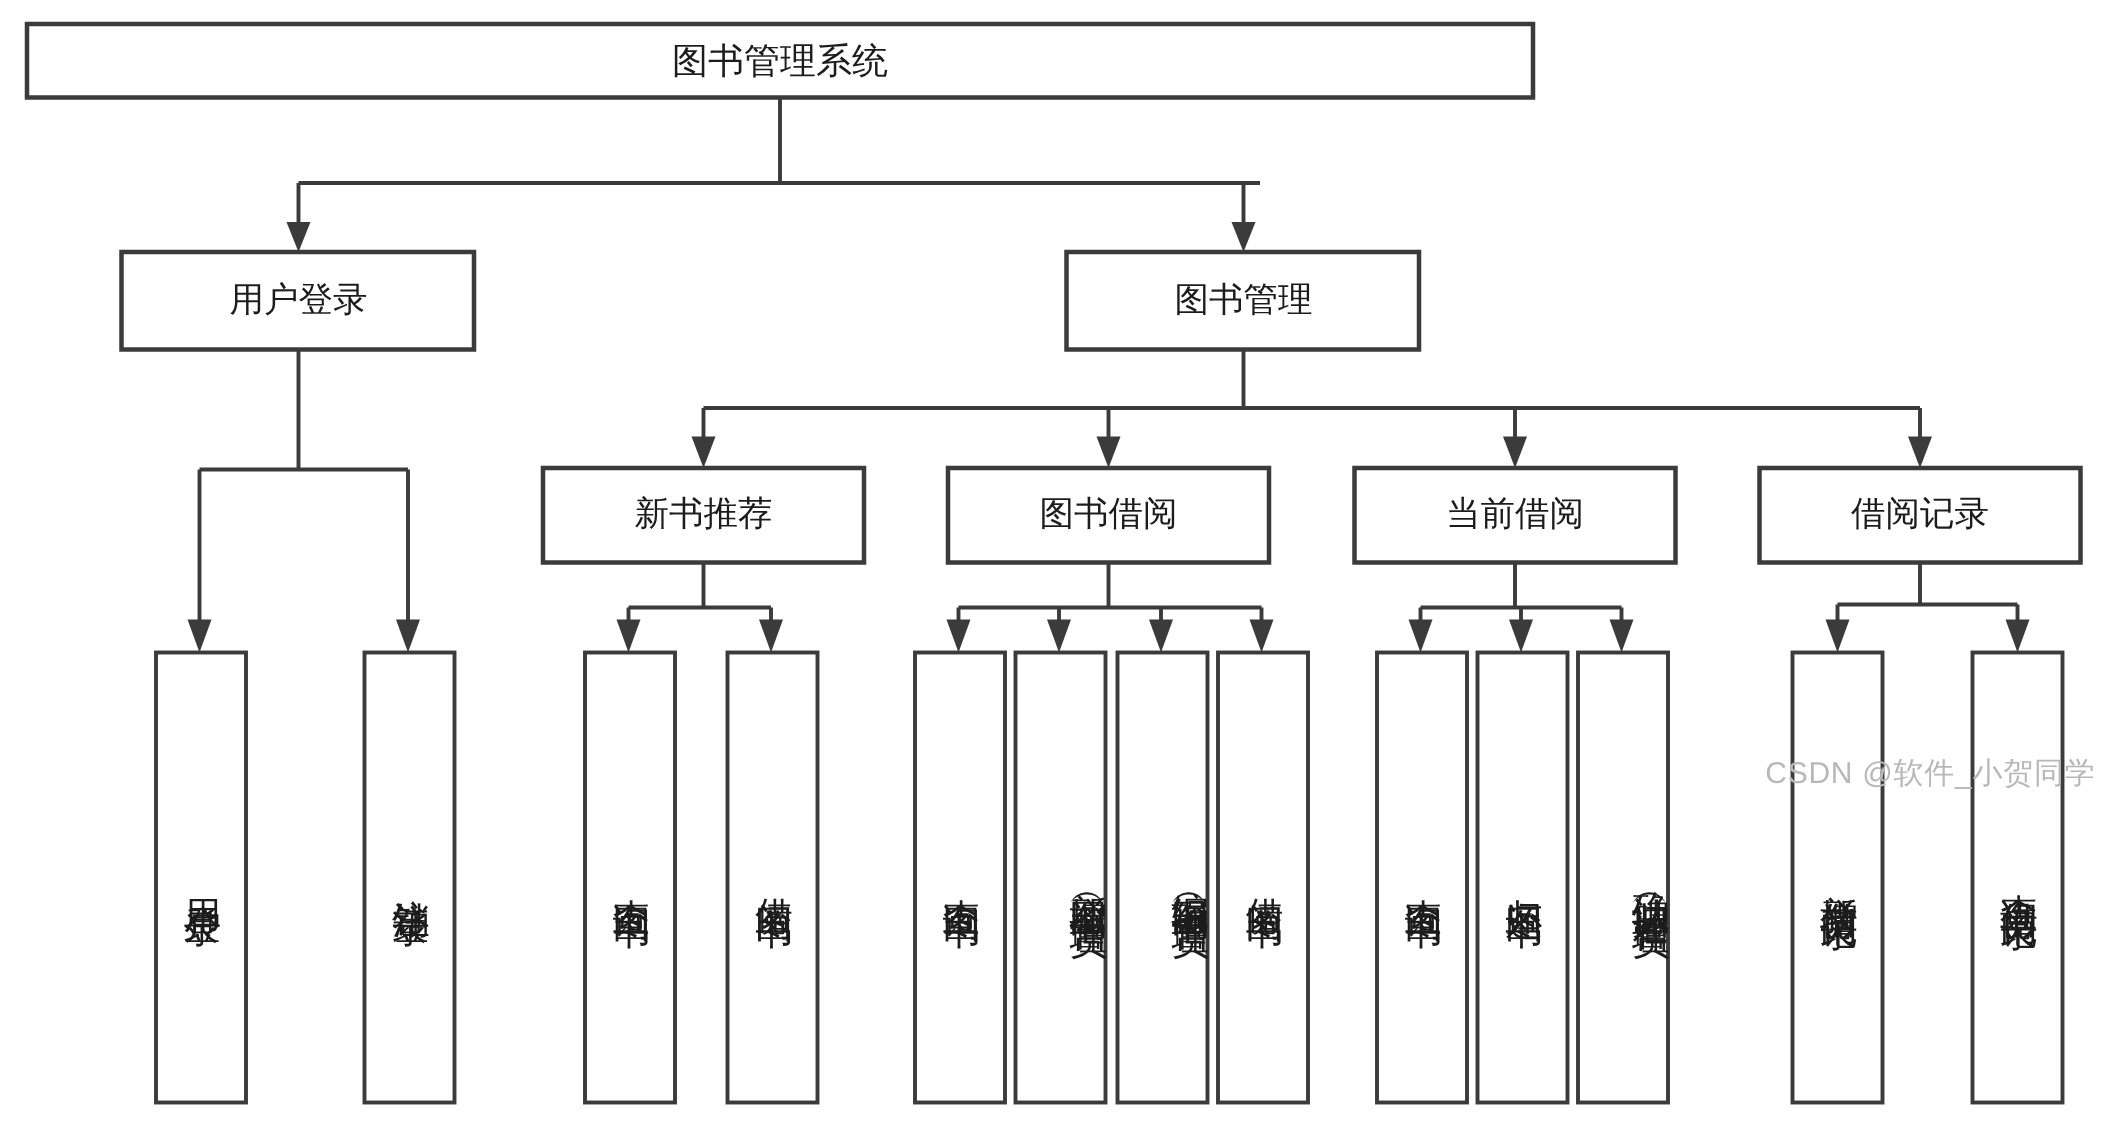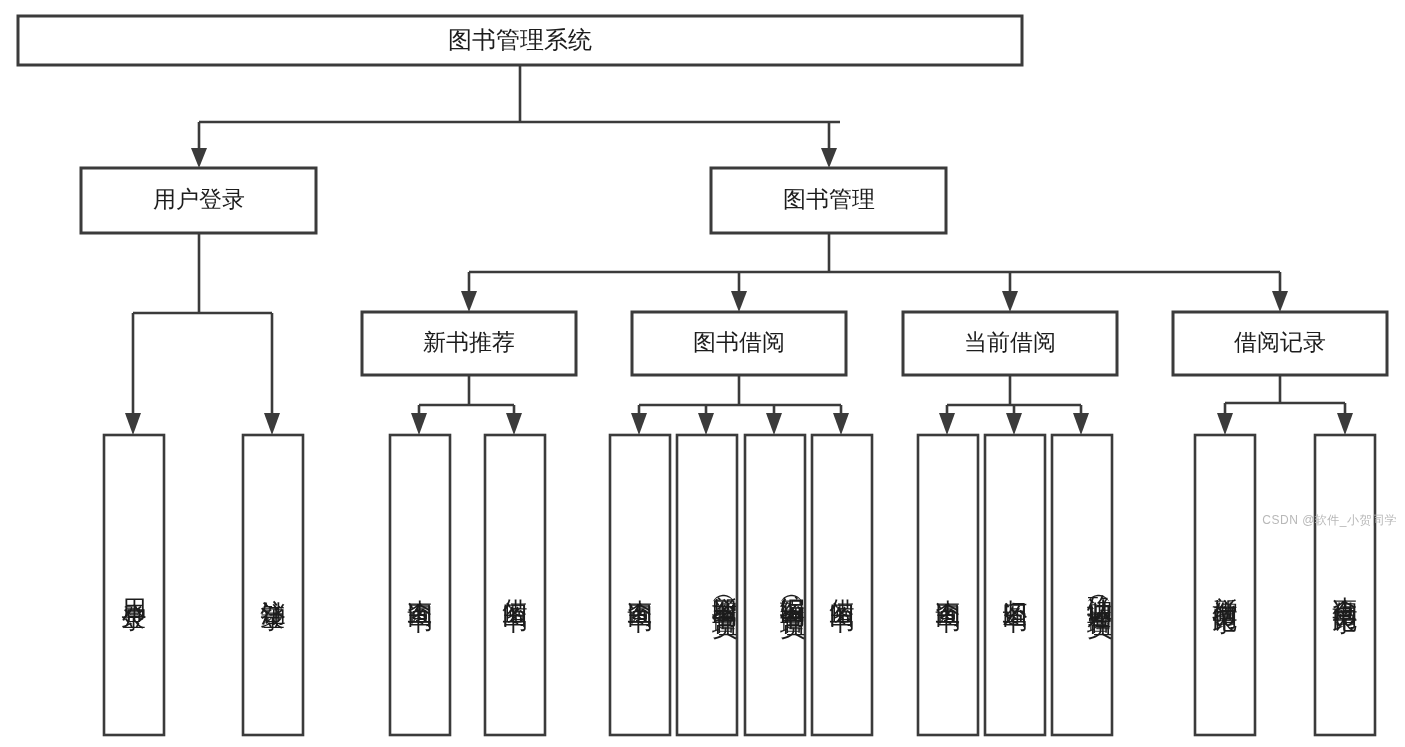--- a/index.html
+++ b/index.html
@@ -72,21 +72,21 @@
     pointer-events: none;
   }
   .vlabel.centered {
     align-items: center;
   }
   .watermark {
     position: absolute;
     right: 8px;
     bottom: 4px;
     font-family: "Liberation Sans", "DejaVu Sans", sans-serif;
-    font-size: 12px;
+    font-size: 20px;
     color: #b8b8b8;
     white-space: nowrap;
     letter-spacing: 0.5px;
   }
 </style>
 </head>
 <body>
 
 <div id="diagram-root">
 

